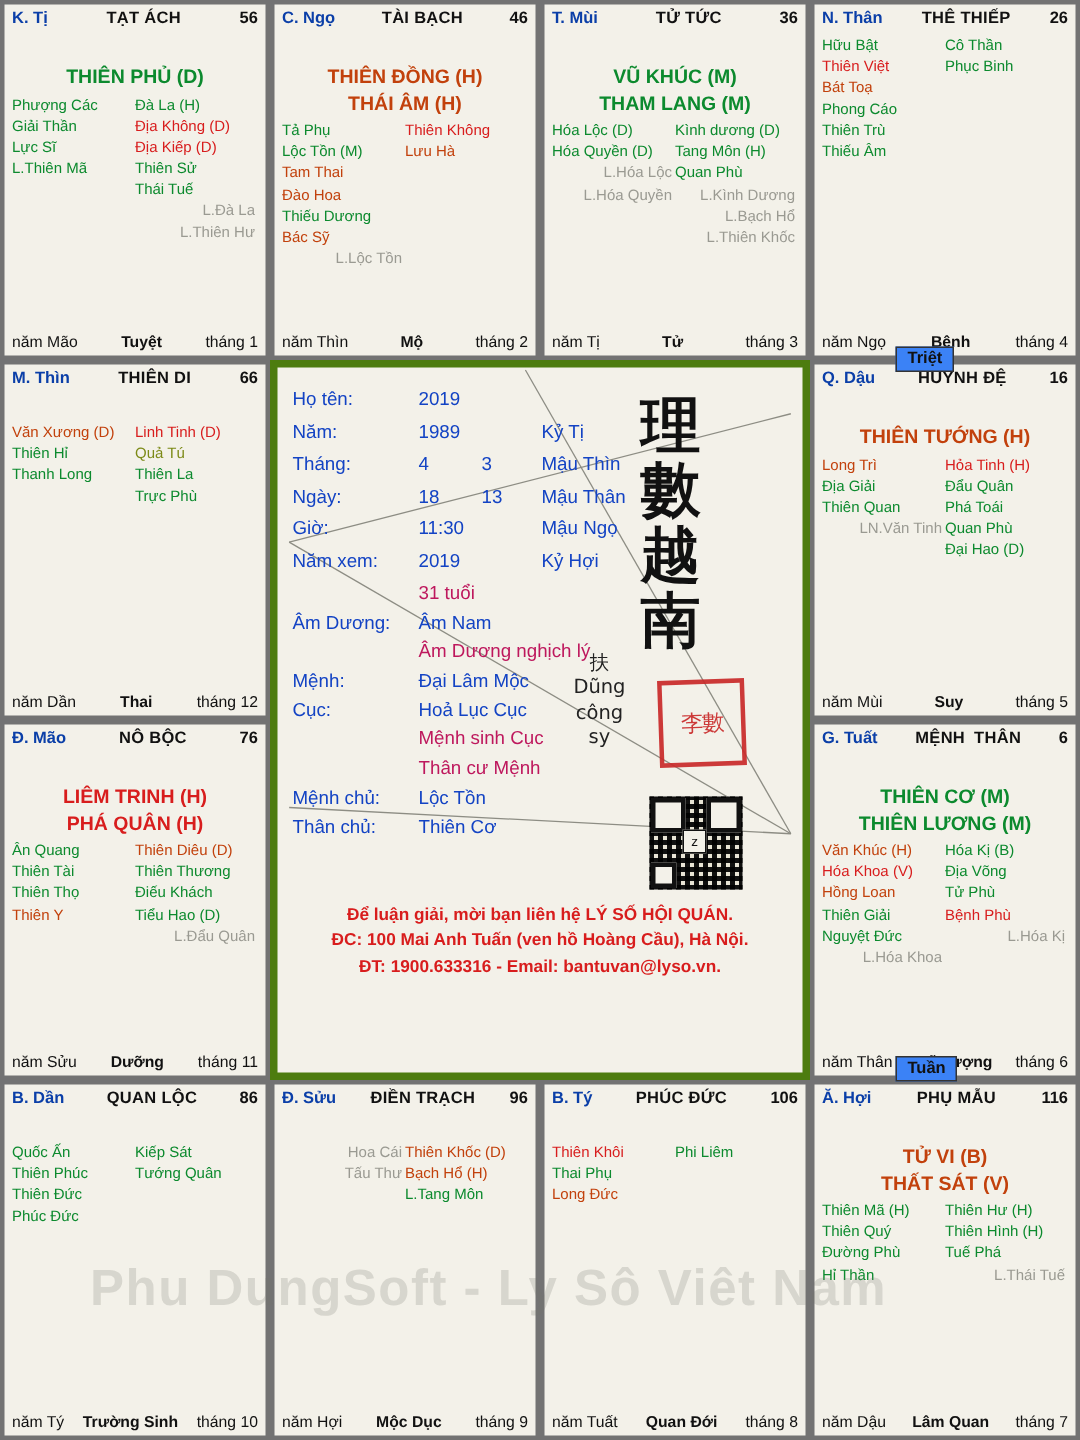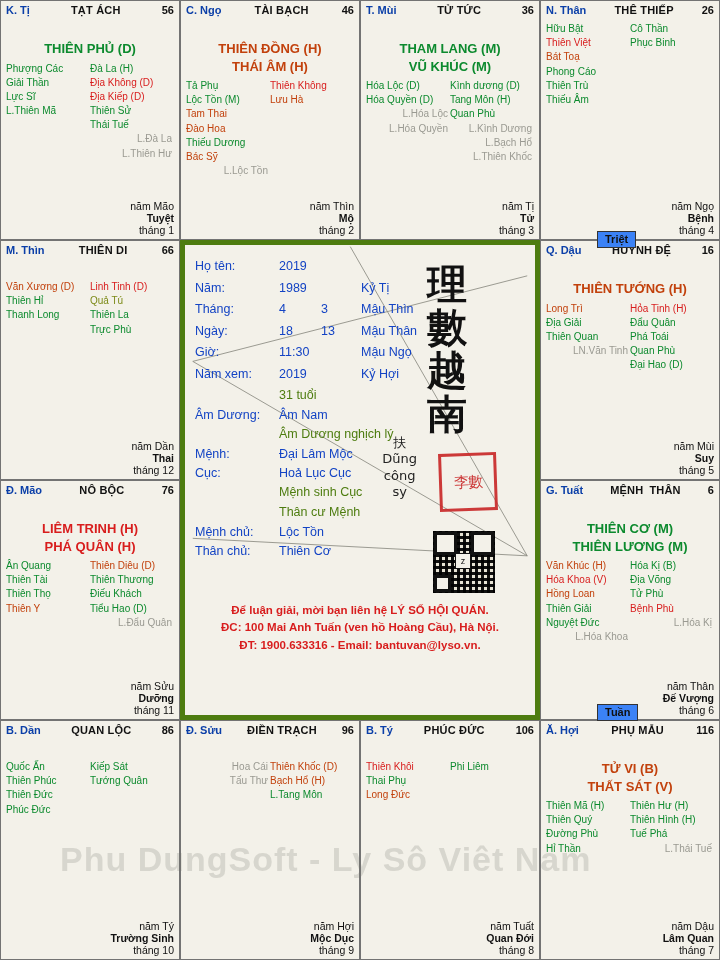--- a/index.html
+++ b/index.html
@@ -13,21 +13,21 @@
   }
   #chart {
     position:absolute; left:0; top:0; width:720px; height:960px;
     display:grid;
     grid-template-columns:180px 180px 180px 180px;
     grid-template-rows:240px 240px 240px 240px;
     background:#f1efe7;
   }
   .cell {
     position:relative;
-    border:1px solid #737373;
+    border:3px solid #737373;
     padding:3px 5px;
     overflow:hidden;
     background:#f3f1e9;
   }
   .cell.center {
     grid-column:2 / span 2;
     grid-row:2 / span 2;
     border:5px solid #4d7c0f;
     padding:0;
   }
@@ -59,21 +59,21 @@
     margin-top:4px;
     font-size:10px;
     line-height:1.42;
   }
   .cols .c { flex:1 1 50%; padding-right:2px; }
   .cols .c div { white-space:nowrap; overflow:hidden; }
   
   .foot {
     position:absolute; left:0; right:0; bottom:3px;
     display:flex; align-items:flex-end; justify-content:space-between;
-    font-size:10.5px; padding:0 5px;flex-direction:column;
+    font-size:10.5px; padding:0 5px;
   }
   .foot .nam { color:#111; }
   .foot .state { font-weight:bold; color:#111; }
   .foot .thang { color:#111; }
   
   .badge {
     position:absolute;
     font-size:11px; font-weight:bold;
     background:#3b82f6;
     border:1px solid #333;
@@ -90,21 +90,21 @@
   .info {
     position:absolute; left:10px; top:14px;
     font-size:12.5px; color:#1343c4;
   }
   .inforow { display:flex; align-items:baseline; margin-bottom:6.5px; height:15px; }
   .inforow .lbl { width:84px; color:#1343c4; }
   .inforow .v1  { width:42px; color:#1343c4; }
   .inforow .v2  { width:40px; color:#1343c4; }
   .inforow .v3  { color:#1343c4; }
   .inforow.tight { margin-bottom:4px; }
-  .subline { margin-left:84px; color:#4d7c0f; font-size:12.5px; margin-bottom:6px; }
+  .subline { margin-left:84px; color:#be185d; font-size:12.5px; margin-bottom:6px; }
 
   .bigchars {
     position:absolute; right:28px; top:18px;
     width:120px;
     text-align:center;
     color:#111;
     font-family:"DejaVu Sans", sans-serif;
     font-size:40px;
     line-height:1.08;
     font-weight:bold;
@@ -251,22 +251,22 @@
     </div>
     <div class="cell">
       <div class="hdr">
         <span class="cung">T. Mùi</span>
         <span class="hdr-inline">
           <span class="name">TỬ TỨC</span>
         </span>
         <span class="num">36</span>
       </div>
       <div class="mainstars">
+        <div class="green">VŨ KHÚC (M)</div>
         <div class="green">THAM LANG (M)</div>
-        <div class="green">VŨ KHÚC (M)</div>
       </div>
       <div class="cols">
         <div class="c">
           <div class="green">Hóa Lộc (D)</div>
           <div class="green">Hóa Quyền (D)</div>
           <div class="grey">L.Hóa Lộc</div>
           <div class="grey">L.Hóa Quyền</div>
         </div>
         <div class="c">
           <div class="green">Kình dương (D)</div>

